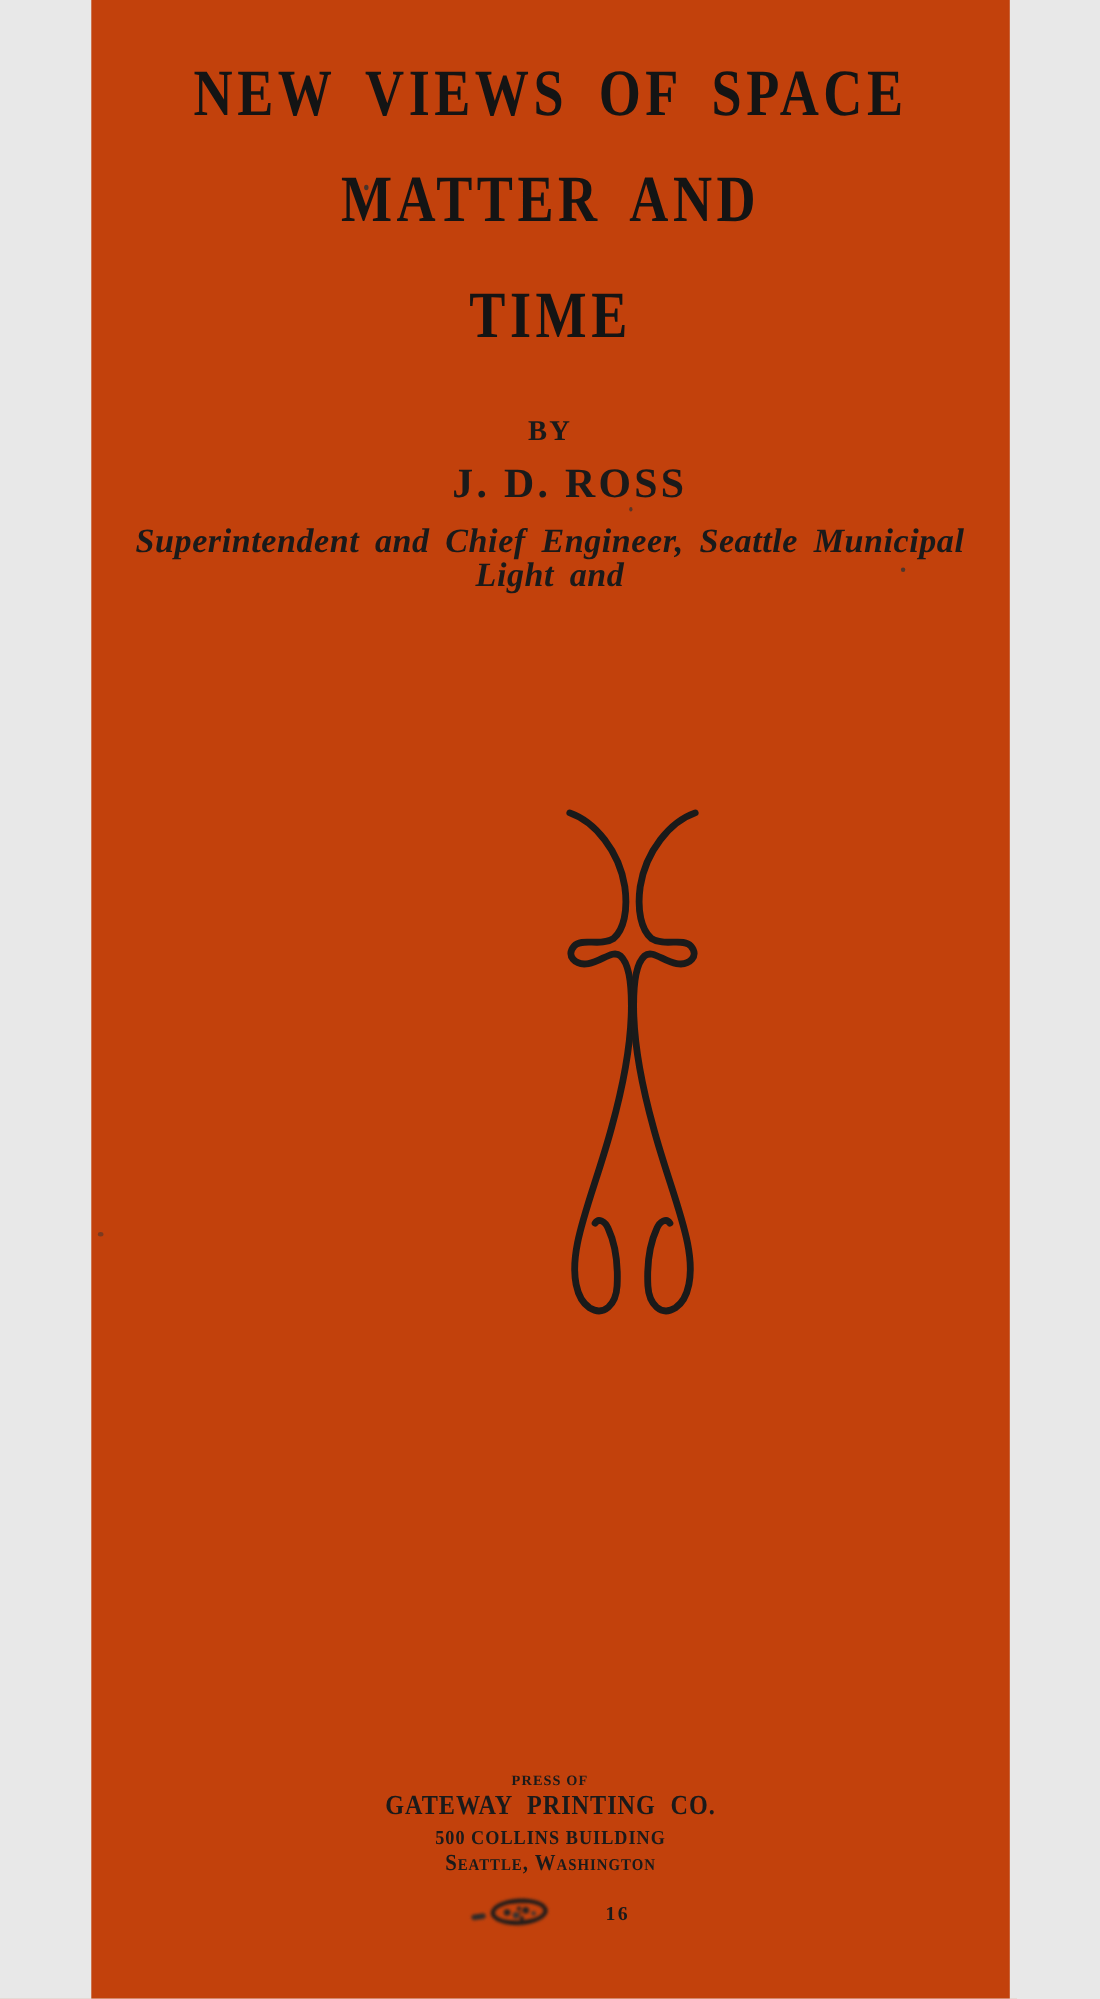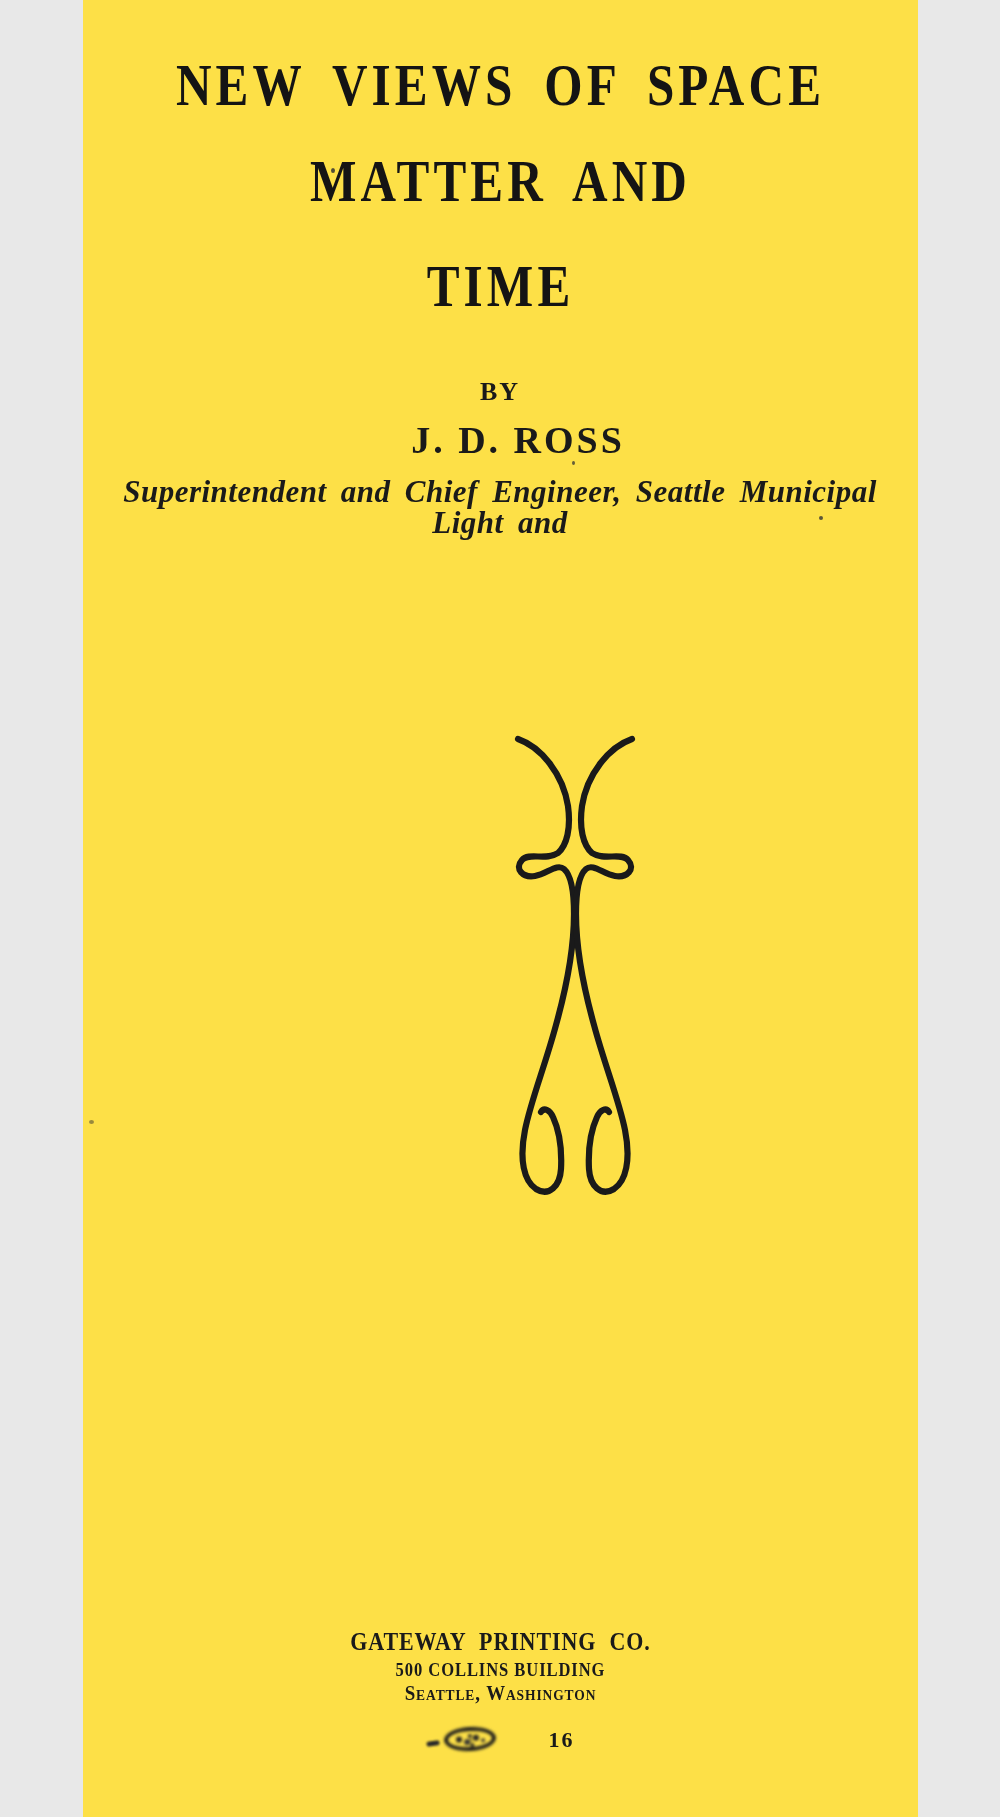--- a/index.html
+++ b/index.html
@@ -1,20 +1,20 @@
 <!DOCTYPE html>
 <html><head>
 <meta charset="utf-8">
 <style>
   html,body{margin:0;padding:0;background:#e8e8e8;}
   .page{
     position:relative;
     width:835px;height:1817px;
     margin:0 auto;
-    background:#fde047;
+    background:#c2410c;
     overflow:hidden;
     font-family:"Liberation Serif", serif;
     color:#1a1a1a;
   }
   
   .title{
     position:absolute;left:0;right:0;margin:0;
     text-align:center;
     font-size:60px;line-height:1;font-weight:bold;
     letter-spacing:5px;word-spacing:14px;
@@ -79,21 +79,21 @@
     transform:rotate(-3deg);
     box-sizing:border-box;
   }
   .union-bug .bug-inner{
     position:absolute;left:50%;top:50%;width:2px;height:2px;
     background:#111;border-radius:50%;
     box-shadow:-12px -1px 0 2px #222, -4px 2px 0 2px #333, 5px -2px 0 2px #222,
                12px 1px 0 1px #333, -1px -4px 0 1px #222, 1px 5px 0 1px #222;
   }
   .bug-number{
-    font-size:22px;font-weight:bold;letter-spacing:2px;
+    font-size:18px;font-weight:bold;letter-spacing:2px;
     filter:blur(0.4px);transform:translateY(1px);margin-left:48px;
   }
   
   .speck{position:absolute;background:#333;border-radius:50%;}
   .speck-a{left:248px;top:168px;width:4px;height:5px;opacity:.85;}
   .speck-b{left:6px;top:1120px;width:5px;height:4px;opacity:.5;}
   .speck-c{left:736px;top:516px;width:4px;height:4px;opacity:.8;}
   .speck-d{left:489px;top:461px;width:3px;height:4px;opacity:.75;}
 </style>
 </head>
@@ -122,20 +122,21 @@
         C491,948 483,989 473,1025
         C462,1066 448,1100 442,1130
         C436,1160 441,1181 453,1189
         C466,1197 477,1186 478,1169
         C479,1149 476,1130 470,1117
         C467,1110 461,1107 458,1112"></path>
       <use href="#flourish-left" transform="translate(984,0) scale(-1,1)"></use>
     </g>
   </svg>
 
+  <p class="imprint-line press-of">PRESS OF</p>
   <p class="imprint-line printer">GATEWAY PRINTING CO.</p>
   <p class="imprint-line address">500 COLLINS BUILDING</p>
   <p class="imprint-line city">Seattle, Washington</p>
 
   <div class="bug-row">
     <span class="bug-tick"></span>
     <span class="union-bug">
         <span class="bug-inner"></span>
       </span>
     <span class="bug-number">16</span>

